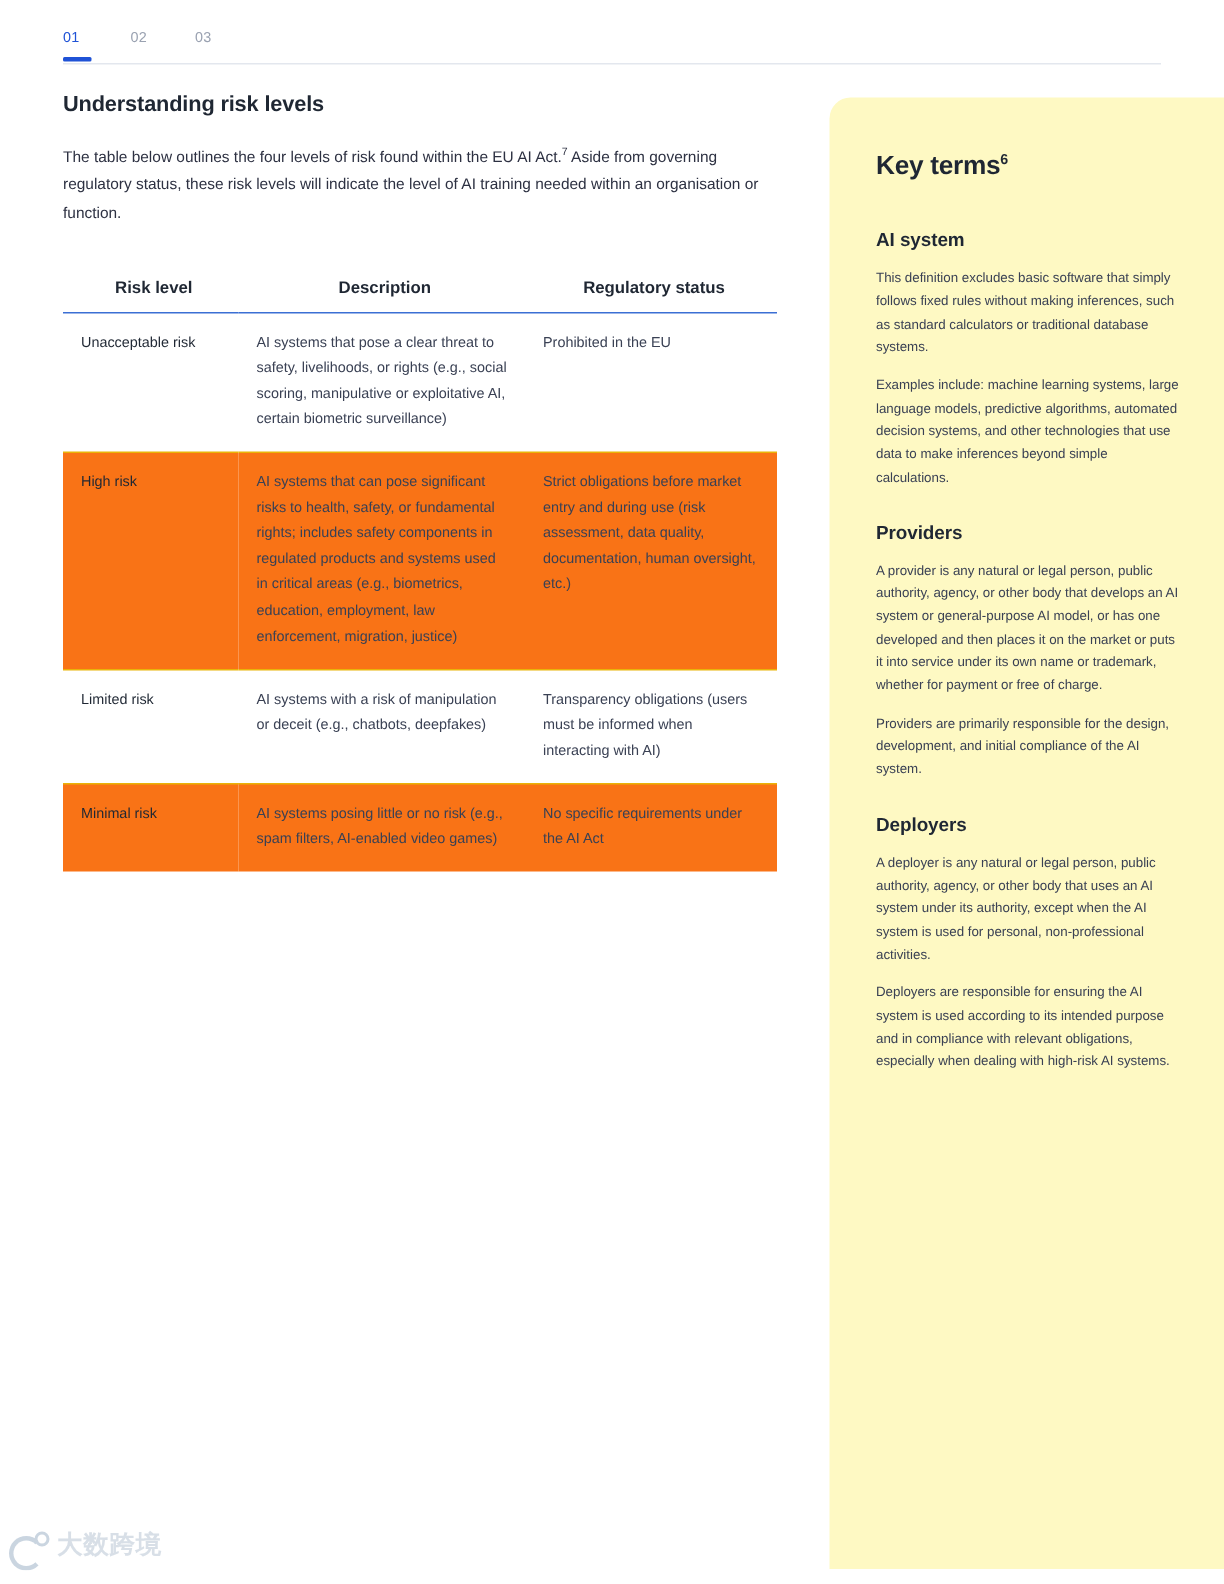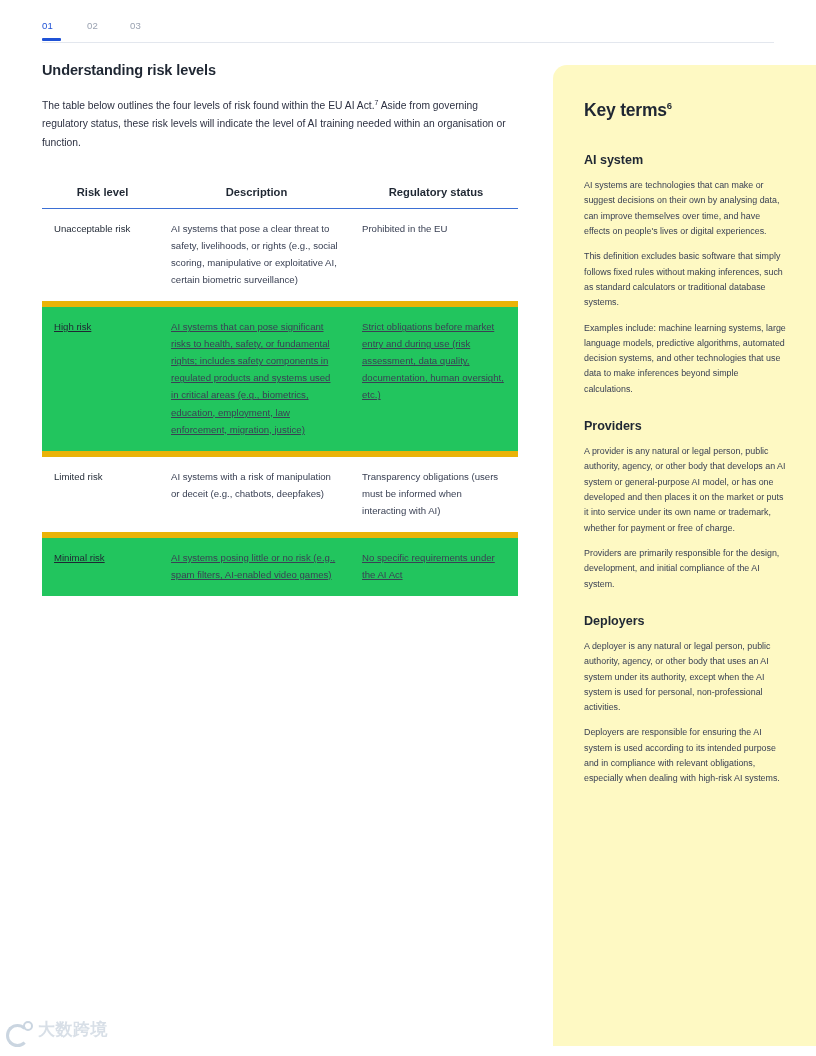--- a/index.html
+++ b/index.html
@@ -147,28 +147,27 @@
     padding: 0 8px 10px 12px;
     border-bottom: 1.4px solid #3b6fd4;
     vertical-align: bottom;
   }
   table.risk-table td {
     font-size: 9.6px;
     line-height: 1.78;
     color: #3a4154;
     padding: 11px 10px 13px 12px;
     vertical-align: top;
-    border-bottom: 6px solid #eab308;
+    border-bottom: 1px solid #eab308;
   }
   table.risk-table td.col-risk {
     color: #1f2733;
   }
   table.risk-table tr.shaded td {
-    background: #22c55e;
-    text-decoration: underline;
+    background: #f97316;
   }
   table.risk-table tr:last-child td {
     border-bottom: none;
   }
   col.c-risk { width: 117px; }
   col.c-desc { width: 191px; }
   col.c-reg  { width: 168px; }
 
   
   .footer {
@@ -267,21 +266,20 @@
     <div class="tab tab-1">02</div>
     <div class="tab tab-2">03</div>
   </div>
   <div class="tabs-rule"></div>
 
   <aside class="sidebar">
     <h2 class="sidebar-title"><span>Key terms</span><sup>6</sup></h2>
 
     <section class="term-block">
       <h3 class="term-heading">AI system</h3>
-      <p class="term-para">AI systems are technologies that can make or suggest decisions on their own by analysing data, can improve themselves over time, and have effects on people's lives or digital experiences.</p>
       <p class="term-para">This definition excludes basic software that simply follows fixed rules without making inferences, such as standard calculators or traditional database systems.</p>
       <p class="term-para">Examples include: machine learning systems, large language models, predictive algorithms, automated decision systems, and other technologies that use data to make inferences beyond simple calculations.</p>
     </section>
 
     <section class="term-block">
       <h3 class="term-heading">Providers</h3>
       <p class="term-para">A provider is any natural or legal person, public authority, agency, or other body that develops an AI system or general-purpose AI model, or has one developed and then places it on the market or puts it into service under its own name or trademark, whether for payment or free of charge.</p>
       <p class="term-para">Providers are primarily responsible for the design, development, and initial compliance of the AI system.</p>
     </section>
 

